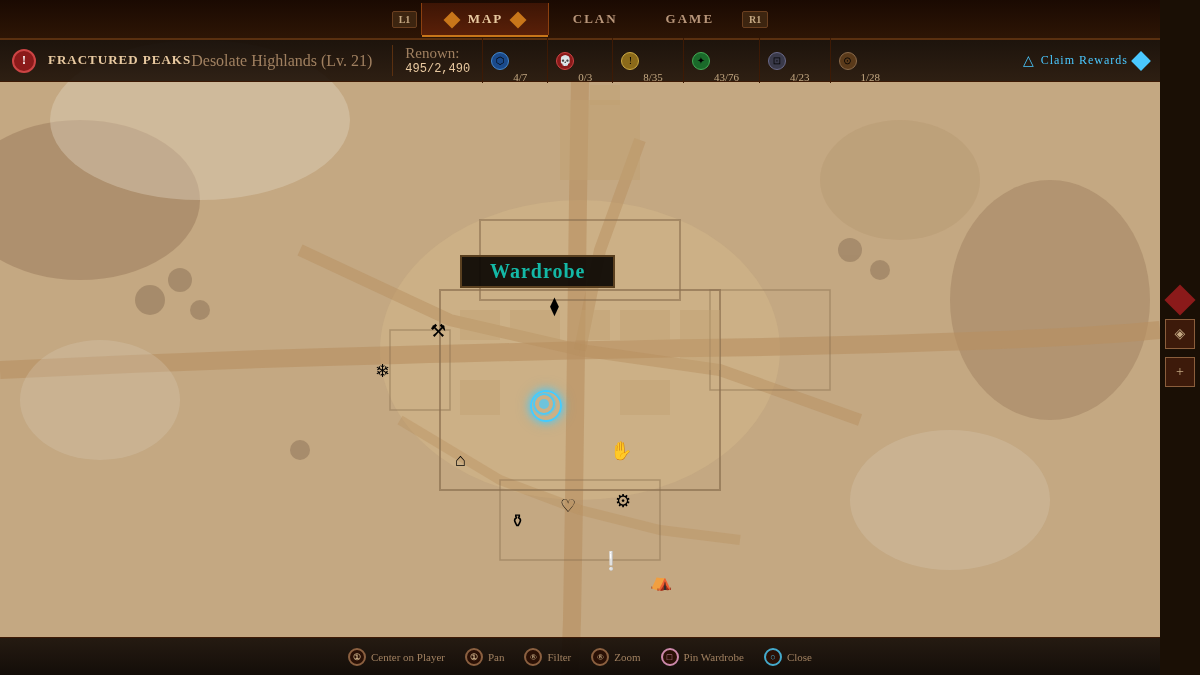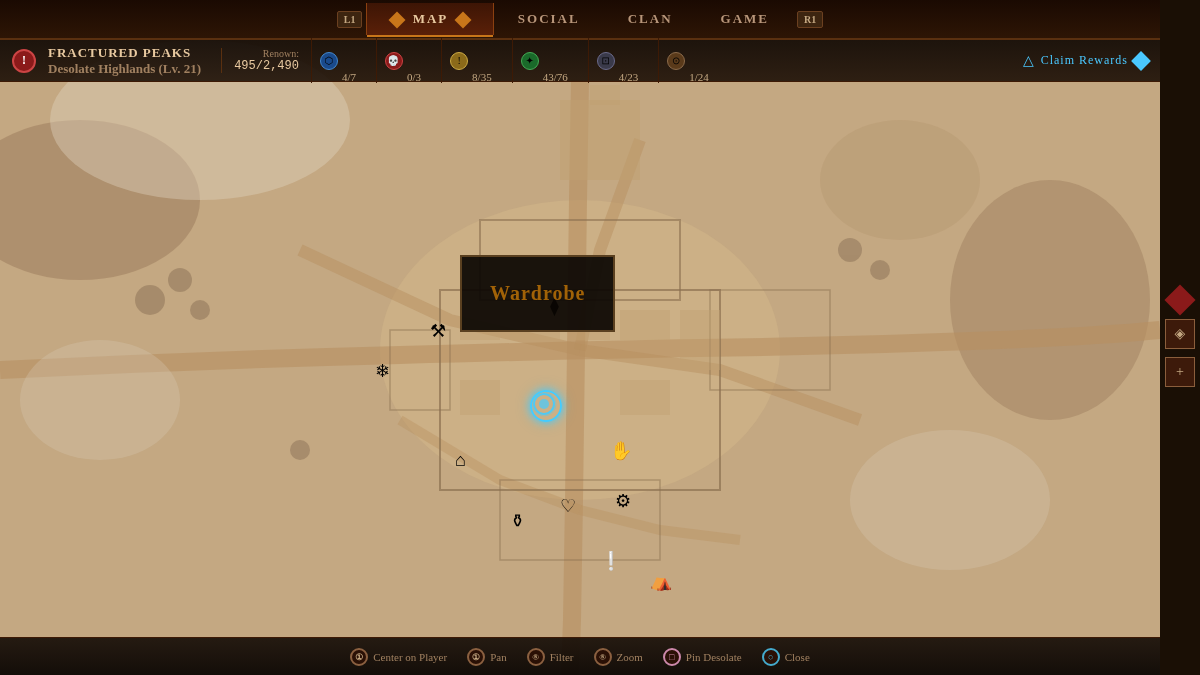--- a/index.html
+++ b/index.html
@@ -148,36 +148,34 @@
 
     .region-name {
       color: #e8c9a0;
       font-size: 13px;
       letter-spacing: 1px;
       font-weight: bold;
     }
 
     .region-sub {
       color: #a08060;
-      font-size: 13px;
-      font-weight: bold;
+      font-size: 16px;
     }
 
     .renown-section {
       display: flex;
       flex-direction: column;
       margin-left: 8px;
       padding-left: 12px;
       border-left: 1px solid #5a3010;
     }
 
     .renown-label {
       color: #a08060;
-      font-size: 10px;
-      text-align: right;
+      font-size: 15px;
     }
 
     .renown-value {
       color: #e8c9a0;
       font-size: 12px;
       font-family: Liberation Mono, monospace;
     }
 
     .stat-item {
       display: flex;
@@ -228,22 +226,22 @@
       transform: rotate(45deg);
     }
 
     
     #wardrobe-tooltip {
       position: absolute;
       top: 255px;
       left: 460px;
       background: rgba(10,5,2,0.92);
       border: 2px solid #5a4020;
-      padding: 25px 28px;
-      color: #a16207;
+      padding: 3px 28px;
+      color: #14b8a6;
       font-size: 20px;
       font-weight: bold;
       letter-spacing: 1px;
       font-family: 'Georgia', serif;
       white-space: nowrap;
       z-index: 10;
     }
 
     
     #bottom-bar {
@@ -409,34 +407,31 @@
 </div>
 
 <div id="top-nav">
   <span class="nav-controller-btn">L1</span>
   <div class="nav-item active">
     <span style="display:inline-block;width:12px;height:12px;background:#c8761a;transform:rotate(45deg);margin-right:4px;vertical-align:middle;"></span>
     <span>MAP</span>
     <span style="display:inline-block;width:12px;height:12px;background:#c8761a;transform:rotate(45deg);margin-left:4px;vertical-align:middle;"></span>
   </div>
   <div class="nav-item">
-    <span>SOCIAL</span>
-  </div>
-  <div class="nav-item">
     <span>CLAN</span>
   </div>
   <div class="nav-item">
     <span>GAME</span>
   </div>
   <span class="nav-controller-btn">R1</span>
 </div>
 
 <div id="region-bar">
   <div class="region-icon">!</div>
-  <div style="display:flex;flex-direction:column;">
+  <div style="display:flex;flex-direction:row;">
     <span class="region-name">FRACTURED PEAKS</span>
     <span class="region-sub">Desolate Highlands (Lv. 21)</span>
   </div>
   <div class="renown-section">
     <span class="renown-label">Renown:</span>
     <span class="renown-value">
       <span>495</span>/<span>2,490</span>
     </span>
   </div>
 
@@ -455,21 +450,21 @@
   <div class="stat-item">
     <div class="stat-icon green">✦</div>
     <span class="stat-value">43/76</span>
   </div>
   <div class="stat-item">
     <div class="stat-icon gray">⊡</div>
     <span class="stat-value">4/23</span>
   </div>
   <div class="stat-item">
     <div class="stat-icon brown">⊙</div>
-    <span class="stat-value">1/24</span>
+    <span class="stat-value">1/28</span>
   </div>
 
   <div class="claim-rewards">
     <span style="font-size:14px;color:#4ac8ff;">△</span>
     <span>Claim Rewards</span>
     <div class="claim-diamond"></div>
   </div>
 </div>
 
 <div id="bottom-bar">
@@ -484,19 +479,19 @@
   <div class="bottom-btn">
     <div class="btn-icon">®</div>
     <span>Filter</span>
   </div>
   <div class="bottom-btn">
     <div class="btn-icon">®</div>
     <span>Zoom</span>
   </div>
   <div class="bottom-btn">
     <div class="btn-icon pink">□</div>
-    <span>Pin Desolate</span>
+    <span>Pin Wardrobe</span>
   </div>
   <div class="bottom-btn">
     <div class="btn-icon cyan">○</div>
     <span>Close</span>
   </div>
 </div>
 
 </body></html>

